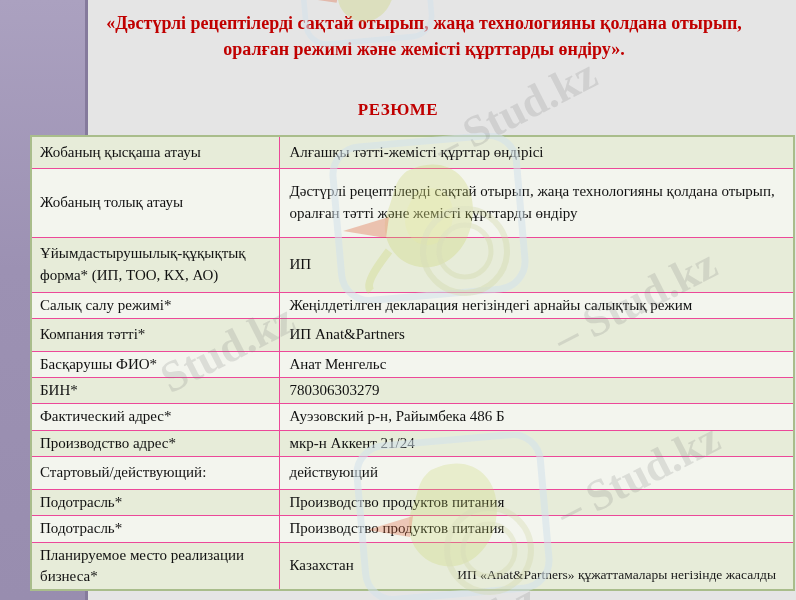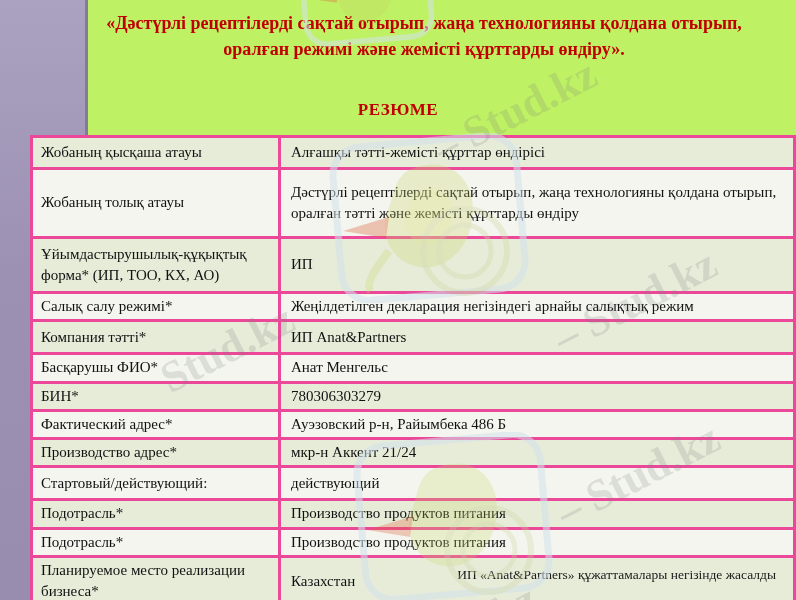--- a/index.html
+++ b/index.html
@@ -3,21 +3,21 @@
 <meta charset="utf-8">
 <style>
   html,body{margin:0;padding:0;}
   body{
     font-family:"Liberation Serif","DejaVu Serif",serif;
     background:#ffffff;
   }
   .slide{
     position:relative;
     width:796px;height:600px;
-    background:#bef264;
+    background:#e5e5e5;
     overflow:hidden;
   }
   
   .sidebar{
     position:absolute;left:0;top:0;width:85px;height:600px;
     background:linear-gradient(180deg,#aba1c0 0%,#9c91b3 45%,#988daf 100%);
     border-right:3px solid #857a9c;
     z-index:0;
   }
   
@@ -32,21 +32,21 @@
     color:#c00000;font-weight:bold;font-size:17px;letter-spacing:.5px;
   }
   
   table.summary{
     position:absolute;left:30px;top:135px;z-index:2;
     width:763px;border-collapse:collapse;table-layout:fixed;
     border:2px solid #a9bd8b;
     font-size:15px;color:#111;
   }
   table.summary td{
-    border:3px solid #ec4899;
+    border:1px solid #ec4899;
     vertical-align:middle;
     padding:2px 8px 2px 8px;
     line-height:1.42;
     overflow:hidden;
     margin-top:48px;
   }
   table.summary td.val{padding-left:10px;}
   table.summary tr:nth-child(odd) td{background:#e7ecd9;}
   table.summary tr:nth-child(even) td{background:#f3f5ee;}
   table.summary tr:nth-child(1){height:32px;}

